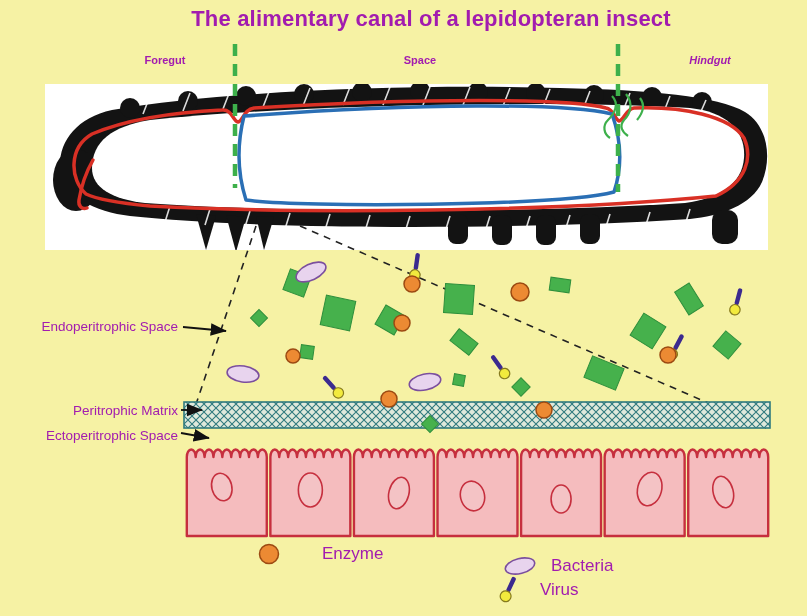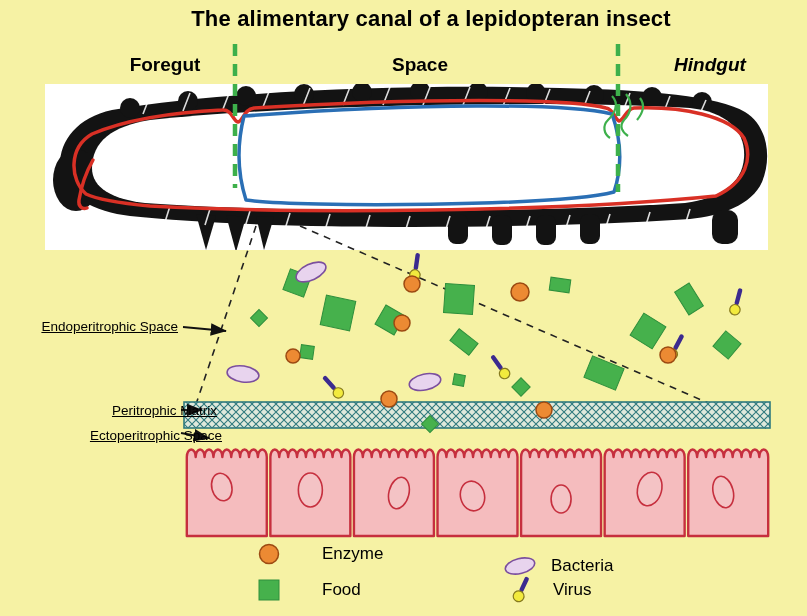--- a/index.html
+++ b/index.html
@@ -1,43 +1,43 @@
 <!DOCTYPE html>
 <html style="--color-background: #f6f2a4; --color-food_green: #46b14c; --color-food_edge: #2e8f3c; --color-enzyme_orange: #ec8a33; --color-enzyme_edge: #9c4a12; --color-bacteria_fill: #e8d4ee; --color-bacteria_outline: #7b4f9e; --color-virus_rod: #3b2a8f; --color-virus_head: #f2ea3d; --color-gut_red: #d93025; --color-gut_blue: #2a6fb5; --color-boundary_green: #3db04b; --color-matrix_teal: #2f7a7e; --color-cell_pink: #f5bcbe; --color-nucleus_fill: #f4c3c5; --color-cell_red: #c62f3e;"><head>
 <meta charset="utf-8">
 <style>
   html,body{margin:0;padding:0;background:#fff;}
   .canvas{
     position:relative;width:807px;height:616px;overflow:hidden;
     background:var(--color-background,#f6f2a4);
-    font-family:"Liberation Sans",sans-serif;color:#000000;
+    font-family:"Liberation Sans",sans-serif;color:#a21caf;
   }
   .stage{position:absolute;left:0;top:0;width:807px;height:616px;z-index:1;}
   .txt{position:absolute;z-index:2;}
   .title{
     left:55px;top:6px;width:752px;text-align:center;
     font-size:22px;font-weight:bold;letter-spacing:.2px;
   }
-  .region-label{top:54px;width:110px;text-align:center;font-weight:bold;font-size:19px;}
+  .region-label{top:54px;width:110px;text-align:center;font-weight:bold;font-size:11px;}
   #rl-foregut{left:110px;}
   #rl-midgut{left:365px;}
   #rl-hindgut{left:655px;font-style:italic;}
-  .side-label{left:0;width:178px;text-align:right;font-size:13.5px;text-decoration:underline;}
+  .side-label{left:0;width:178px;text-align:right;font-size:13.5px;}
   #lbl-endo{top:319px;}
-  #lbl-peri{top:403px;margin-left:39px;}
-  #lbl-ecto{top:428px;padding-left:44px;}
+  #lbl-peri{top:403px;}
+  #lbl-ecto{top:428px;}
   #lbl-epi{top:480px;}
   .legend-item{position:absolute;z-index:2;display:flex;align-items:center;font-size:17px;}
   .legend-symbol{width:34px;height:28px;flex:0 0 auto;}
   .col1 .legend-symbol{margin-right:36px;}
   .col2 .legend-symbol{margin-right:14px;}
   #leg-enzyme{left:252px;top:540px;}
   #leg-food{left:252px;top:576px;}
   #leg-bacteria{left:503px;top:540px;margin-top:12px;}
-  #leg-virus{left:505px;top:576px;}
+  #leg-virus{left:492px;top:576px;}
   .gdash{stroke:var(--color-boundary_green,#3db04b);stroke-width:4.5;stroke-dasharray:12 8;fill:none;}
   .kdash{stroke:#222;stroke-width:1.6;stroke-dasharray:7 6;fill:none;}
 </style>
 </head>
 <body>
 
 <div class="canvas">
 
   <svg class="stage" viewBox="0 0 807 616">
     <defs>
@@ -187,26 +187,20 @@
   <div class="txt side-label" id="lbl-endo">Endoperitrophic Space</div>
   <div class="txt side-label" id="lbl-peri">Peritrophic Matrix</div>
   <div class="txt side-label" id="lbl-ecto">Ectoperitrophic Space</div>
 
   <div class="legend-item col1" id="leg-enzyme">
     <svg class="legend-symbol" viewBox="0 0 34 28">
       <circle cx="17" cy="14" r="9.5" style="fill:var(--color-enzyme_orange,#ec8a33);stroke:var(--color-enzyme_edge,#9c4a12)" stroke-width="1.5"></circle>
     </svg>
     <span>Enzyme</span>
   </div>
-  <div class="legend-item col1" id="leg-food">
-    <svg class="legend-symbol" viewBox="0 0 34 28">
-      <rect x="7" y="4" width="20" height="20" style="fill:var(--color-food_green,#46b14c);stroke:var(--color-food_edge,#2e8f3c)" stroke-width="1"></rect>
-    </svg>
-    <span>Food</span>
-  </div>
   <div class="legend-item col2" id="leg-bacteria">
     <svg class="legend-symbol" viewBox="0 0 34 28">
       <ellipse cx="17" cy="14" rx="15" ry="7.5" transform="rotate(-14 17 14)" style="fill:var(--color-bacteria_fill,#e8d4ee);stroke:var(--color-bacteria_outline,#7b4f9e)" stroke-width="1.6"></ellipse>
     </svg>
     <span>Bacteria</span>
   </div>
   <div class="legend-item col2" id="leg-virus">
     <svg class="legend-symbol" viewBox="0 0 34 28">
       <g transform="translate(17,13) rotate(25)">
         <rect x="-2.2" y="-13" width="4.4" height="16" rx="2" style="fill:var(--color-virus_rod,#3b2a8f)"></rect>

